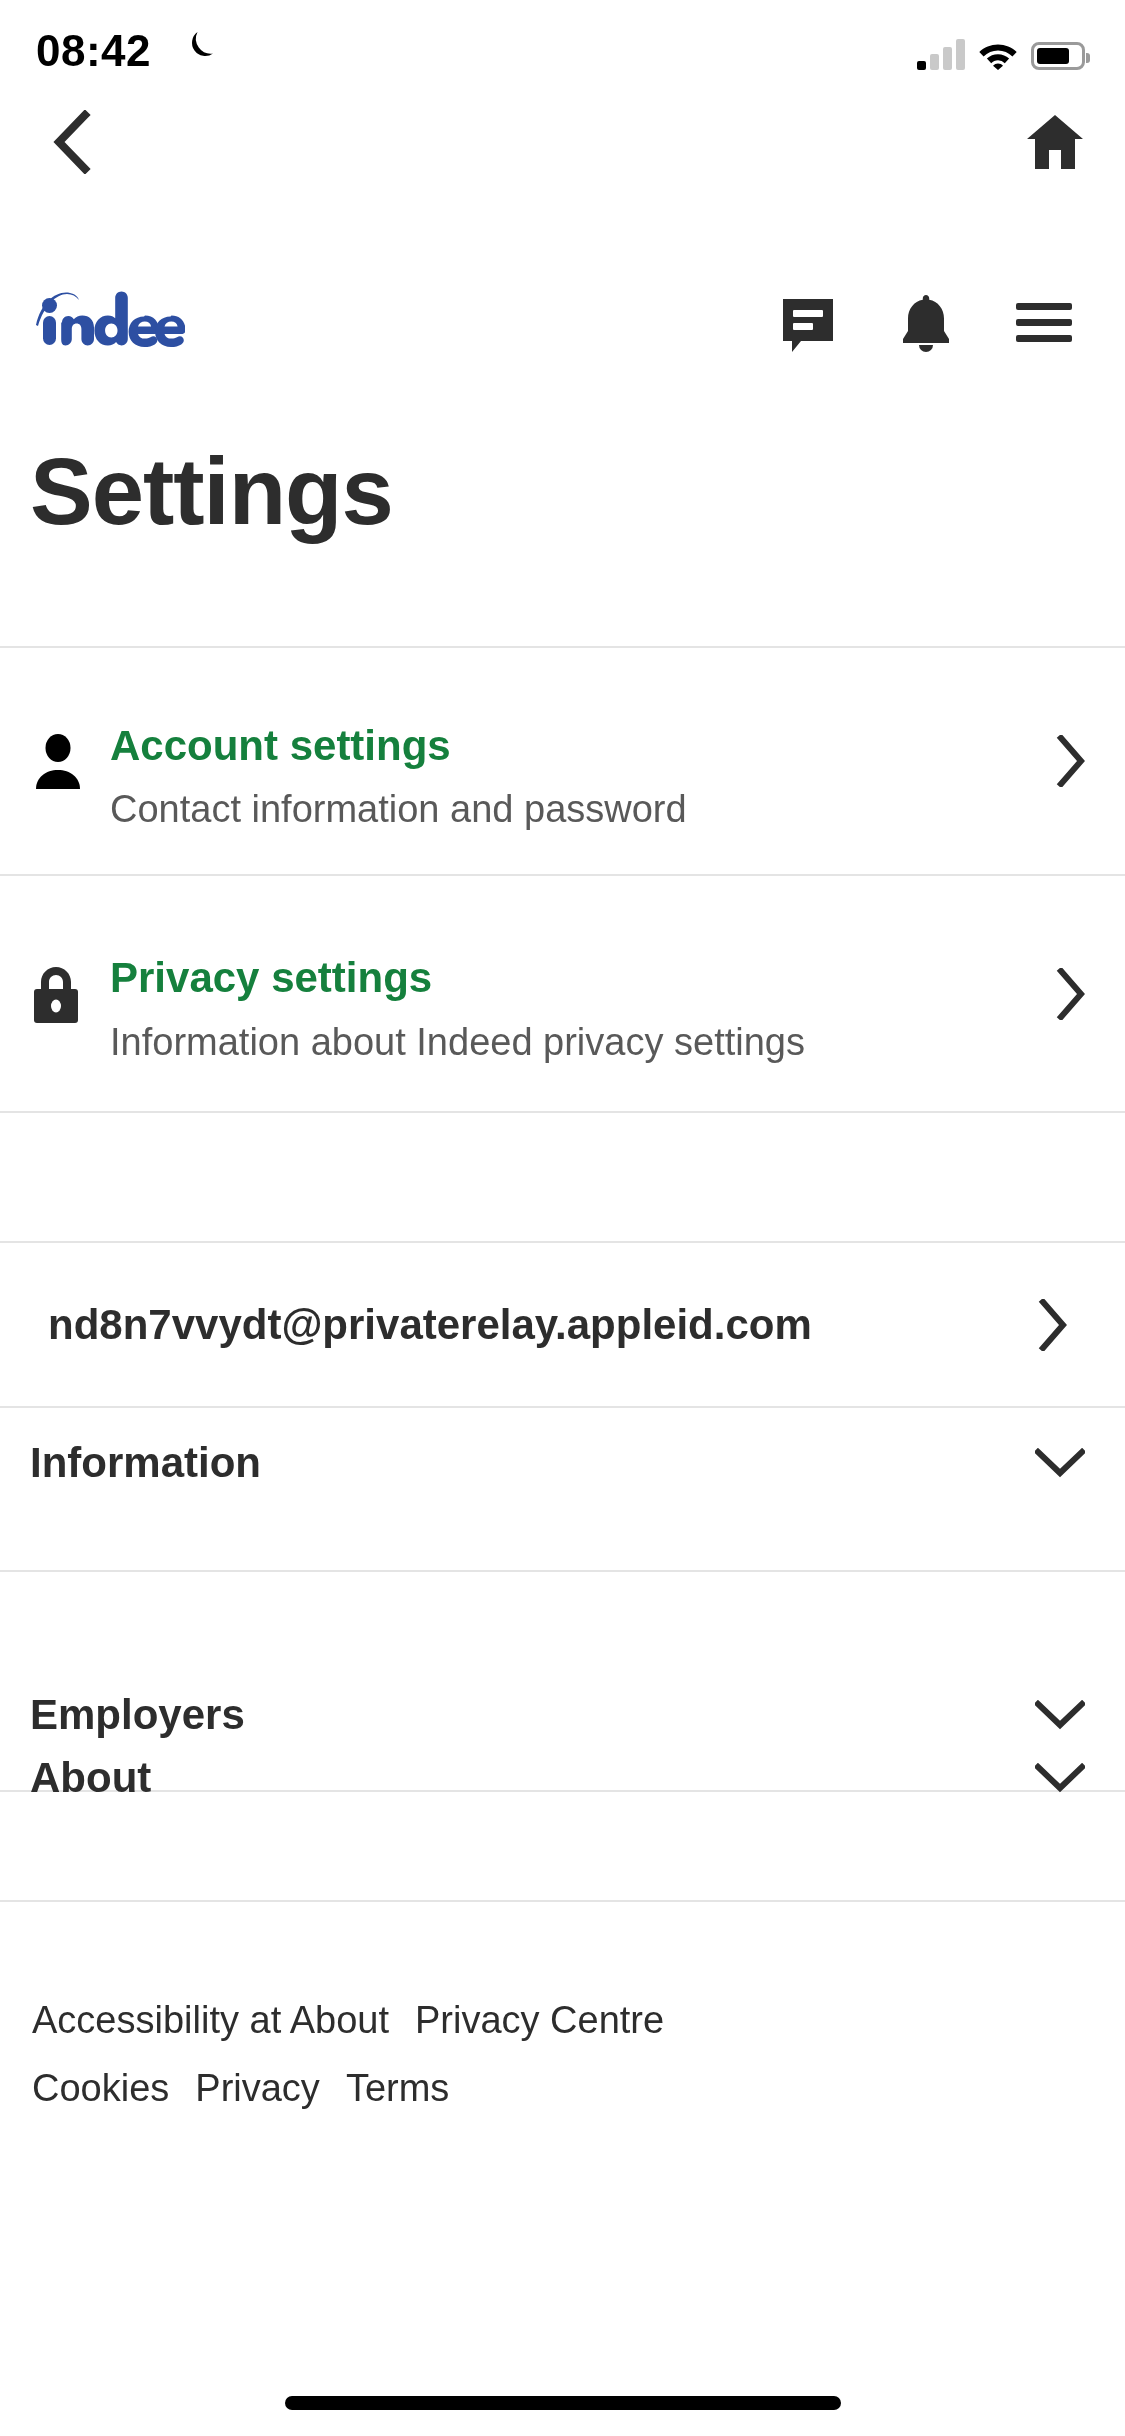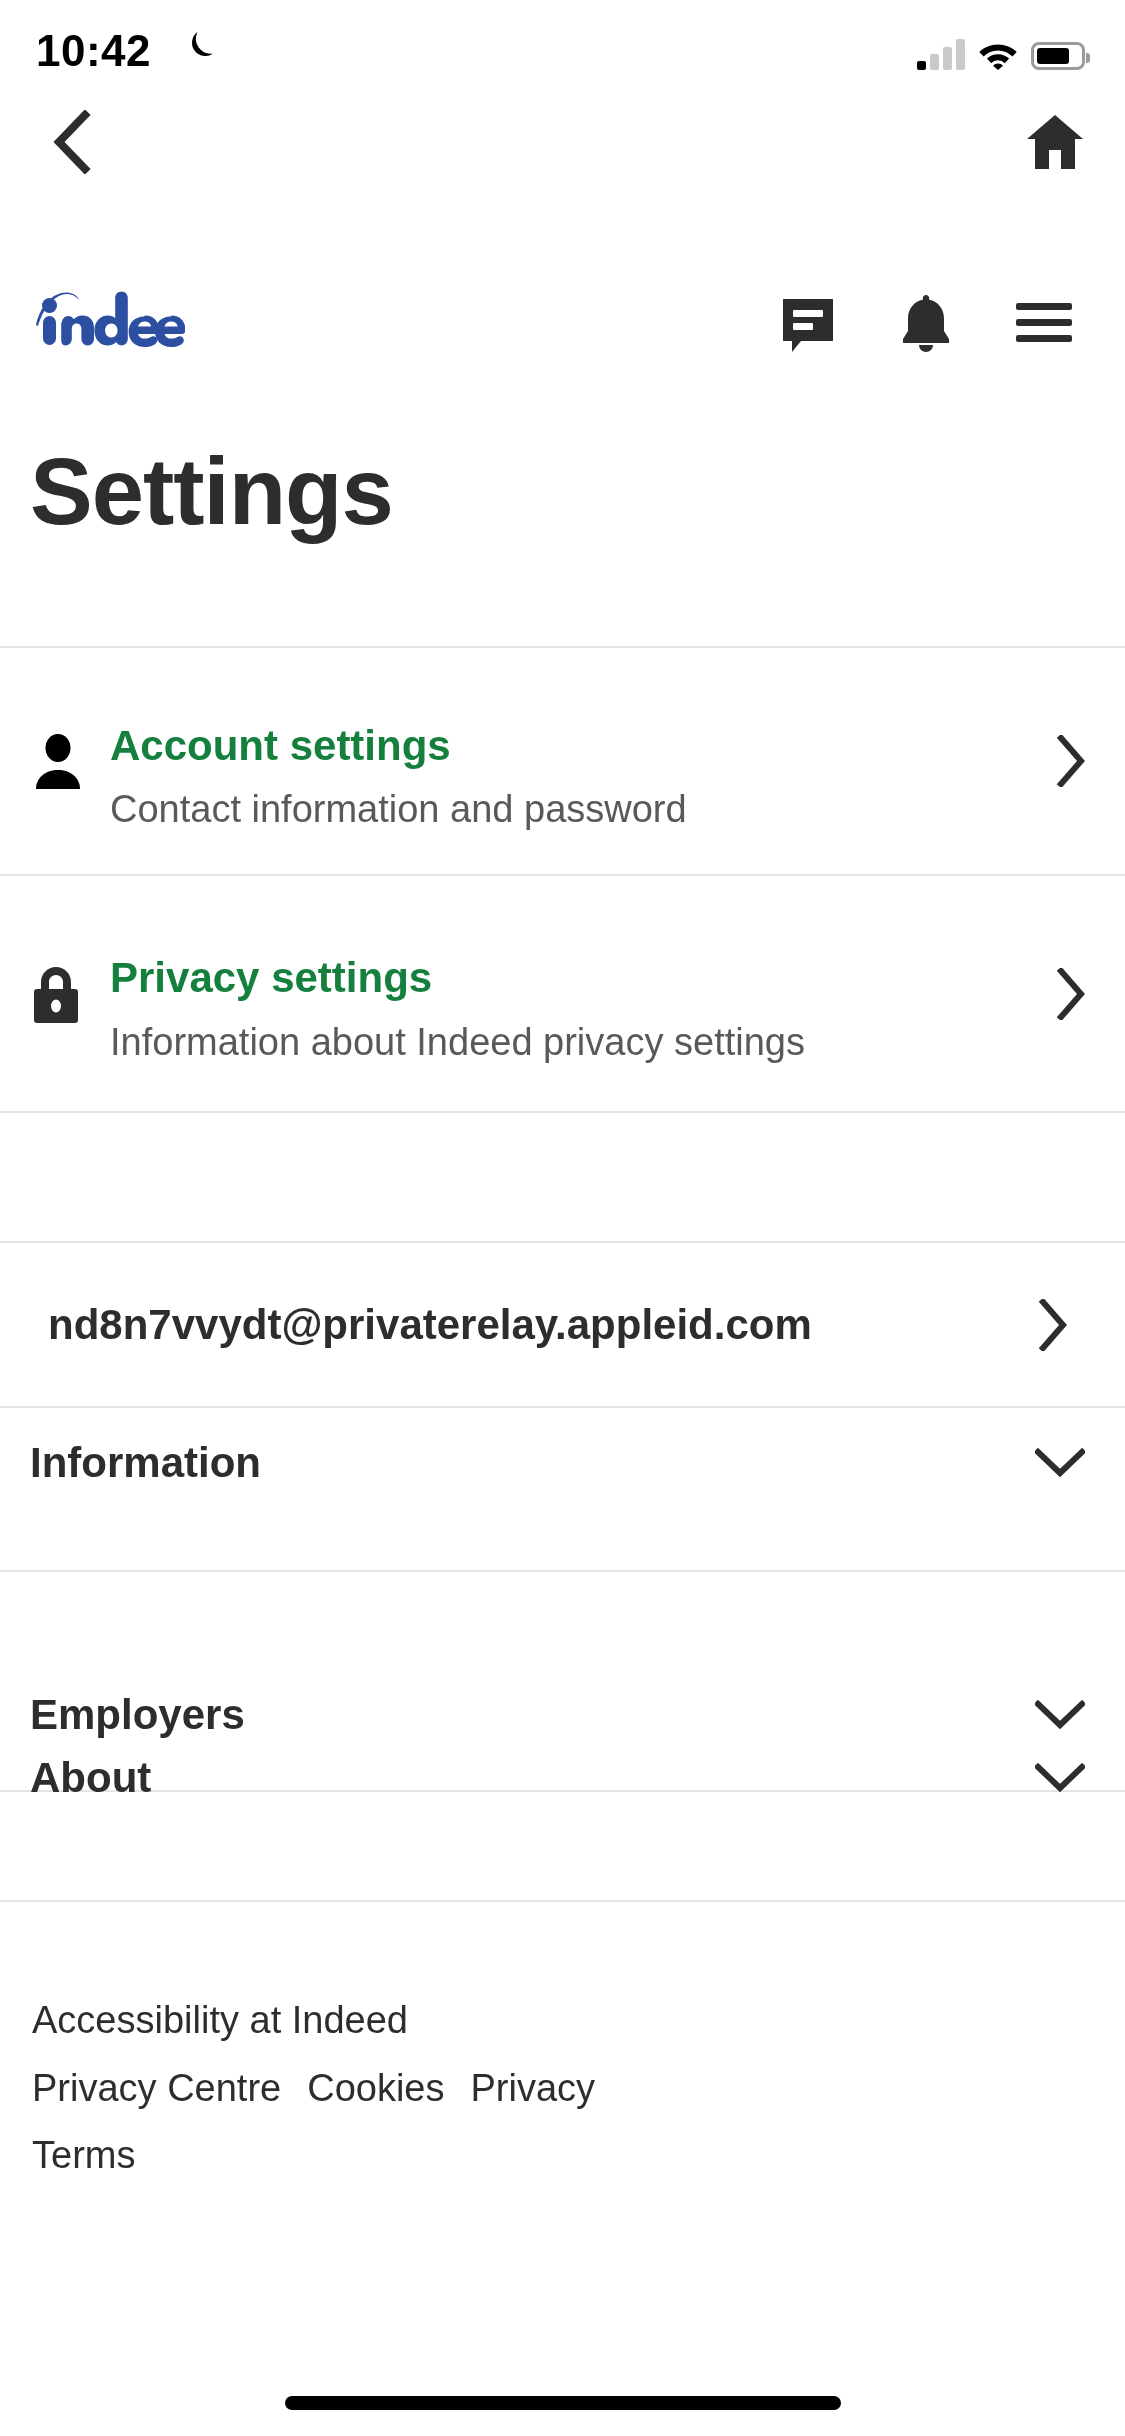--- a/index.html
+++ b/index.html
@@ -301,21 +301,21 @@
     background: #000000;
     border-radius: 8px;
   }
 </style>
 </head>
 <body>
 
 <div class="screen">
 
   <div class="status-bar">
-    <div class="status-time">10:42</div>
+    <div class="status-time">08:42</div>
 
     <svg class="status-moon" viewBox="0 0 40 40">
       <path d="M30 25.5A15 15 0 0 1 14.5 4 13.2 13.2 0 1 0 30 25.5Z" fill="#000"></path>
     </svg>
 
     <div class="status-right">
       <div class="signal">
         <i></i>
           <i></i>
           <i></i>
@@ -468,21 +468,21 @@
     <div class="acc-label">About</div>
     <div class="acc-chevron">
       <svg width="50" height="30" viewBox="0 0 50 30">
         <path d="M3 4 25 25 47 4" fill="none" stroke="#2d2d2d" stroke-width="6" stroke-linecap="square"></path>
       </svg>
     </div>
   </div>
 
   <div class="footer">
     <div class="flinks">
-      <a class="flink">Accessibility at Indeed</a>
+      <a class="flink">Accessibility at About</a>
       <a class="flink">Privacy Centre</a>
       <a class="flink">Cookies</a>
       <a class="flink">Privacy</a>
       <a class="flink">Terms</a>
     </div>
   </div>
 
   <div class="home-indicator"></div>
 
 </div>

